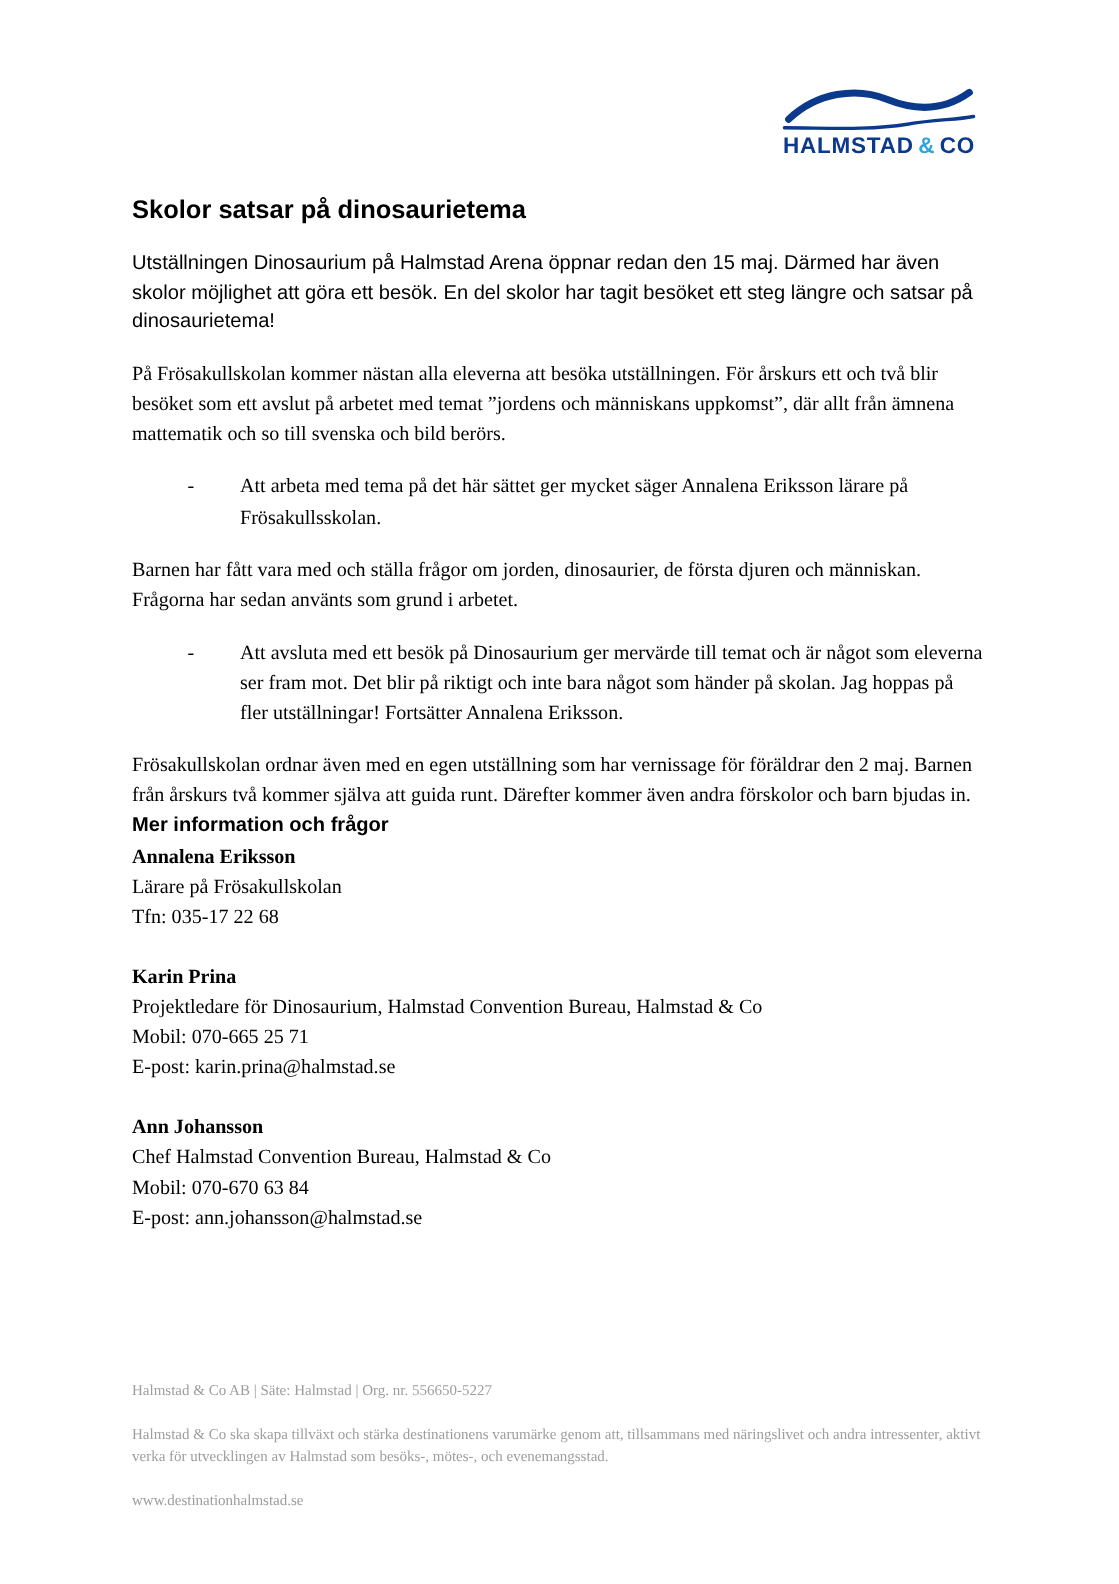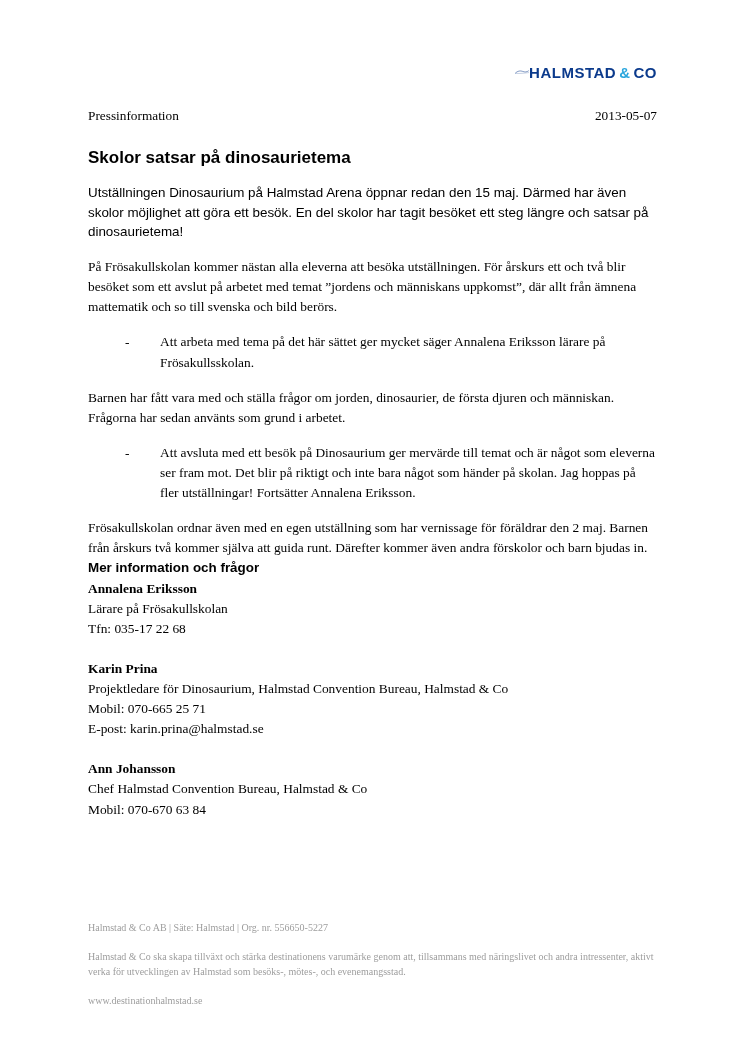--- a/index.html
+++ b/index.html
@@ -11,21 +11,21 @@
     margin: 0 auto;
     background: #ffffff;
     font-family: "Liberation Serif", serif;
     color: #000000;
     overflow: hidden;
   }
   .content { padding: 56px 89px 0 88px; }
 
   
   .logo-row { display: flex; justify-content: flex-end; }
-  .logo { display: flex; flex-direction: row; align-items: center; width: 142px; }
+  .logo { display: flex; flex-direction: column; align-items: center; width: 142px; }
   .logo svg { display: block; width: 138px; height: 32px; }
   .logo-text {
     font-family: "Liberation Sans", sans-serif;
     font-weight: bold;
     font-size: 15px;
     letter-spacing: 0.5px;
     color: #0b3a8c;
     white-space: nowrap;
     margin-top: 1px;
   }
@@ -107,24 +107,20 @@
     <div class="logo-row">
       <div class="logo">
         <svg viewBox="0 0 140 34" aria-hidden="true">
           <path d="M6 25 C 26 6, 54 2, 76 11 C 96 19, 116 19, 134 6" fill="none" stroke="#0b3a8c" stroke-width="5" stroke-linecap="round"></path>
           <path d="M3 31 C 32 31, 62 33, 90 28.5 C 110 25, 124 25.5, 137 23" fill="none" stroke="#0b3a8c" stroke-width="2.4" stroke-linecap="round"></path>
         </svg>
         <div class="logo-text"><span>HALMSTAD</span><span class="amp">&amp;</span><span>CO</span></div>
       </div>
     </div>
 
-    <div class="meta-row">
-      <span>Pressinformation</span>
-      <span>2013-05-07</span>
-    </div>
 
     <h1 class="title">Skolor satsar på dinosaurietema</h1>
 
     <p class="intro">Utställningen Dinosaurium på Halmstad Arena öppnar redan den 15 maj. Därmed har även skolor möjlighet att göra ett besök. En del skolor har tagit besöket ett steg längre och satsar på dinosaurietema!</p>
 
     <p class="body">På Frösakullskolan kommer nästan alla eleverna att besöka utställningen. För årskurs ett och två blir besöket som ett avslut på arbetet med temat ”jordens och människans uppkomst”, där allt från ämnena mattematik och so till svenska och bild berörs.</p>
 
     <div class="bullet">
       <span class="dash">-</span>
       <span>Att arbeta med tema på det här sättet ger mycket säger Annalena Eriksson lärare på Frösakullsskolan.</span>
@@ -152,20 +148,21 @@
         <p class="pname">Karin Prina</p>
         <p>Projektledare för Dinosaurium, Halmstad Convention Bureau, Halmstad &amp; Co</p>
         <p>Mobil: 070-665 25 71</p>
         <p>E-post: karin.prina@halmstad.se</p>
       </div>
 
       <div class="person">
         <p class="pname">Ann Johansson</p>
         <p>Chef Halmstad Convention Bureau, Halmstad &amp; Co</p>
         <p>Mobil: 070-670 63 84</p>
+        <p>E-post: ann.johansson@halmstad.se</p>
       </div>
     </section>
 
   </div>
 
   <div class="footer">
     <p>Halmstad &amp; Co AB | Säte: Halmstad | Org. nr. 556650-5227</p>
     <p>Halmstad &amp; Co ska skapa tillväxt och stärka destinationens varumärke genom att, tillsammans med näringslivet och andra intressenter, aktivt verka för utvecklingen av Halmstad som besöks-, mötes-, och evenemangsstad.</p>
     <p>www.destinationhalmstad.se</p>
   </div>

